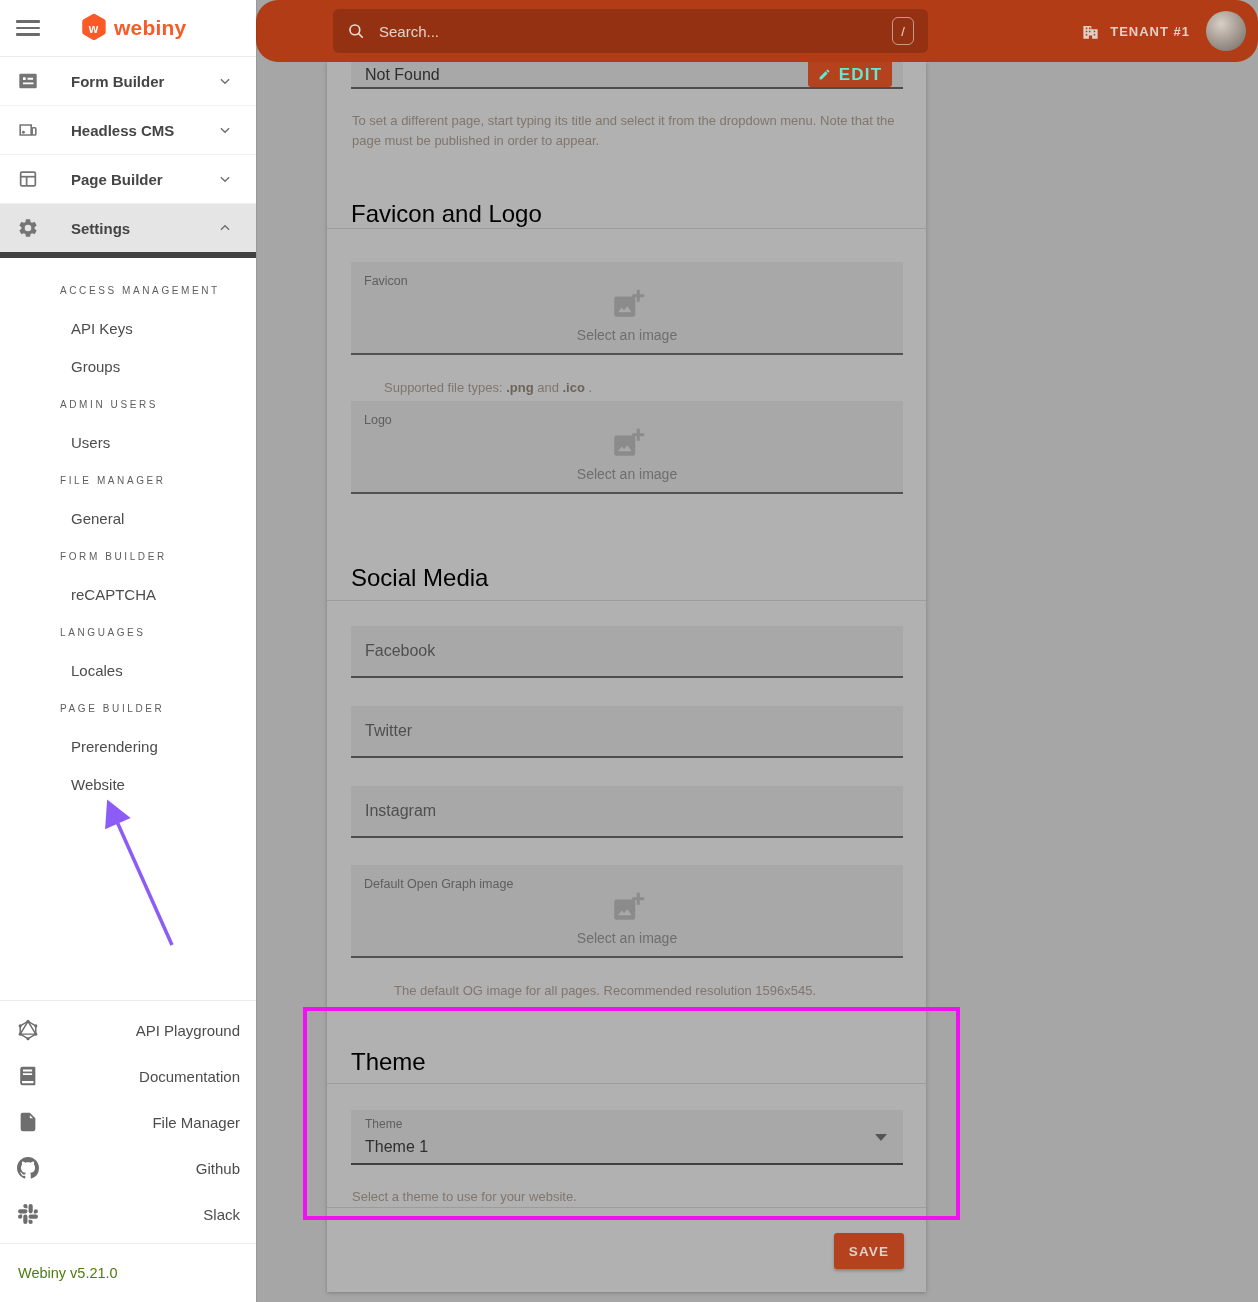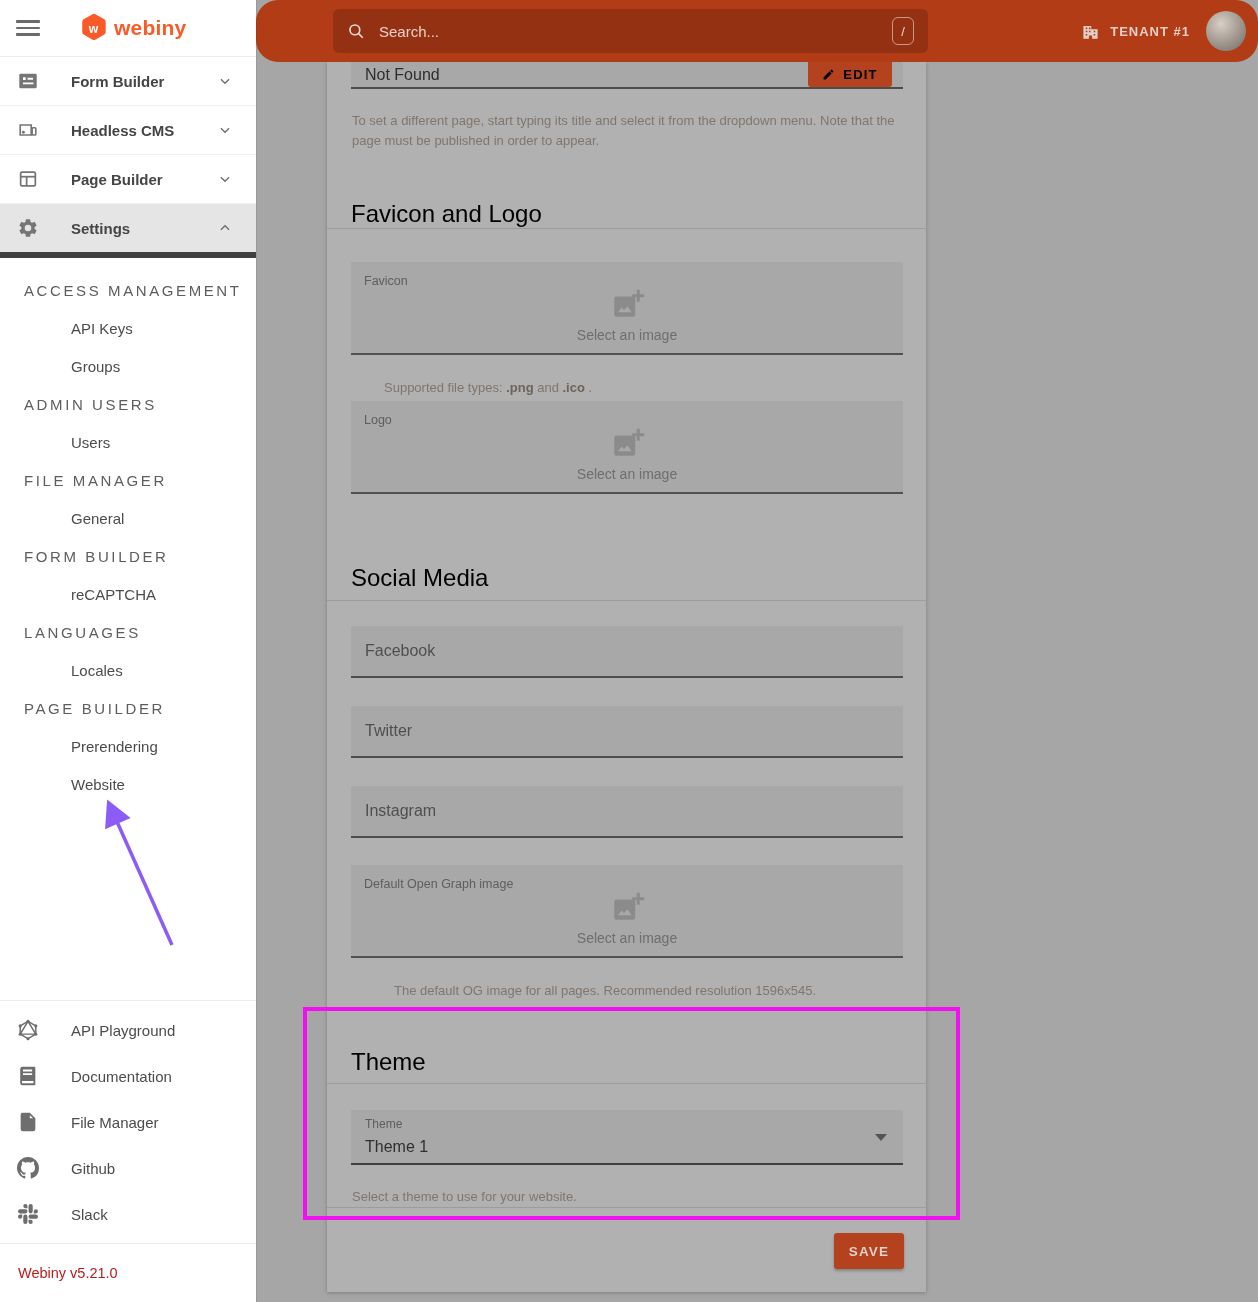--- a/index.html
+++ b/index.html
@@ -28,44 +28,44 @@
   .hamburger span{display:block;height:2.5px;background:#6b6b6b;border-radius:1px;}
   .logo{display:flex;align-items:center;margin-left:40px;gap:7px;}
   .logo-text{color:#fa5a28;font-size:21px;font-weight:bold;letter-spacing:.2px;}
   .nav-item{height:48px;border-bottom:1px solid #f0f0f0;display:flex;align-items:center;padding:0 16px;cursor:pointer;}
   .nav-item .nicon{width:24px;display:flex;justify-content:center;color:#757575;}
   .nav-item .nlabel{margin-left:31px;font-size:15px;font-weight:bold;color:#454545;flex:1;}
   .nav-item .chev{color:#6f6f6f;margin-right:8px;display:flex;}
   .nav-item.active{background:#e5e5e5;border-bottom:6px solid #404040;}
   .submenu{padding-top:4px;}
   .sm-item{height:19px;margin-top:19px;display:flex;align-items:center;}
-  .sm-section{padding-left:24px;font-size:15px;letter-spacing:2.6px;color:#5d5d5d;}
+  .sm-section{padding-left:24px;font-size:10px;letter-spacing:2.6px;color:#5d5d5d;margin-left:36px;}
   .sm-link{padding-left:71px;font-size:15px;color:#4c4c4c;cursor:pointer;}
   .side-bottom{position:absolute;left:0;bottom:0;width:256px;}
   .sb-rows{border-top:1px solid #ececec;padding:6px 0;}
-  .sb-item{height:46px;display:flex;align-items:center;padding:0 16px;cursor:pointer;}
+  .sb-item{height:46px;display:flex;align-items:center;padding:0 16px;cursor:pointer;justify-content:space-between;}
   .sb-item .nicon{width:24px;display:flex;justify-content:center;color:#6e6e6e;}
   .sb-item .nlabel{margin-left:31px;font-size:15px;color:#4c4c4c;}
   .version-row{border-top:1px solid #ececec;height:58px;display:flex;align-items:center;padding:0 18px;
-               font-size:14.5px;color:#b91c1c;}
+               font-size:14.5px;color:#4d7c0f;}
 
   
   .content{position:absolute;left:252px;top:62px;width:1072px;height:1240px;background:#a6a6a6;}
   .card{position:absolute;left:75px;top:0;width:599px;height:1230px;background:#b1b1b1;
         box-shadow:0 1px 4px rgba(0,0,0,.25);}
   .divider{position:absolute;left:0;width:599px;height:1px;background:#9c9c9c;}
   .h2{position:absolute;left:24px;font-size:24px;font-weight:normal;color:#000000;}
   .helper{position:absolute;left:25px;width:545px;font-size:13px;line-height:1.55;color:#80766d;}
 
   .field-notfound{position:absolute;left:24px;top:0;width:552px;height:27px;background:#a8a8a8;
                   border-bottom:2px solid #4c4c4c;display:flex;align-items:flex-end;padding:0 0 3px 14px;
                   box-sizing:border-box;font-size:16px;color:#2e2e2e;overflow:hidden;}
-  .edit-btn{position:absolute;left:481px;top:0;width:84px;height:25px;background:#b4421e;color:#000000;
+  .edit-btn{position:absolute;left:481px;top:0;width:84px;height:25px;background:#b4421e;color:#5eead4;
             border:none;border-radius:0 0 3px 3px;display:flex;align-items:center;justify-content:center;gap:8px;
-            font-size:13px;font-weight:bold;letter-spacing:1.2px;cursor:pointer;font-family:inherit;}
+            font-size:17px;font-weight:bold;letter-spacing:1.2px;cursor:pointer;font-family:inherit;}
 
   .upload{position:absolute;left:24px;width:552px;height:91px;background:#a8a8a8;border-bottom:2px solid #525252;
           cursor:pointer;}
   .upload .ulabel{position:absolute;left:13px;top:12px;font-size:12.5px;color:#5e5e5e;}
   .upload .uicon{position:absolute;left:50%;top:24px;transform:translateX(-50%);color:#8b8b8b;}
   .upload .uselect{position:absolute;left:0;right:0;bottom:10px;text-align:center;font-size:14px;color:#6e6e6e;}
 
   .textfield{position:absolute;left:24px;width:552px;height:52px;background:#a8a8a8;border-bottom:2px solid #4c4c4c;
              display:flex;align-items:center;padding-left:14px;box-sizing:border-box;font-size:16px;color:#4f4f4f;cursor:text;}
 

